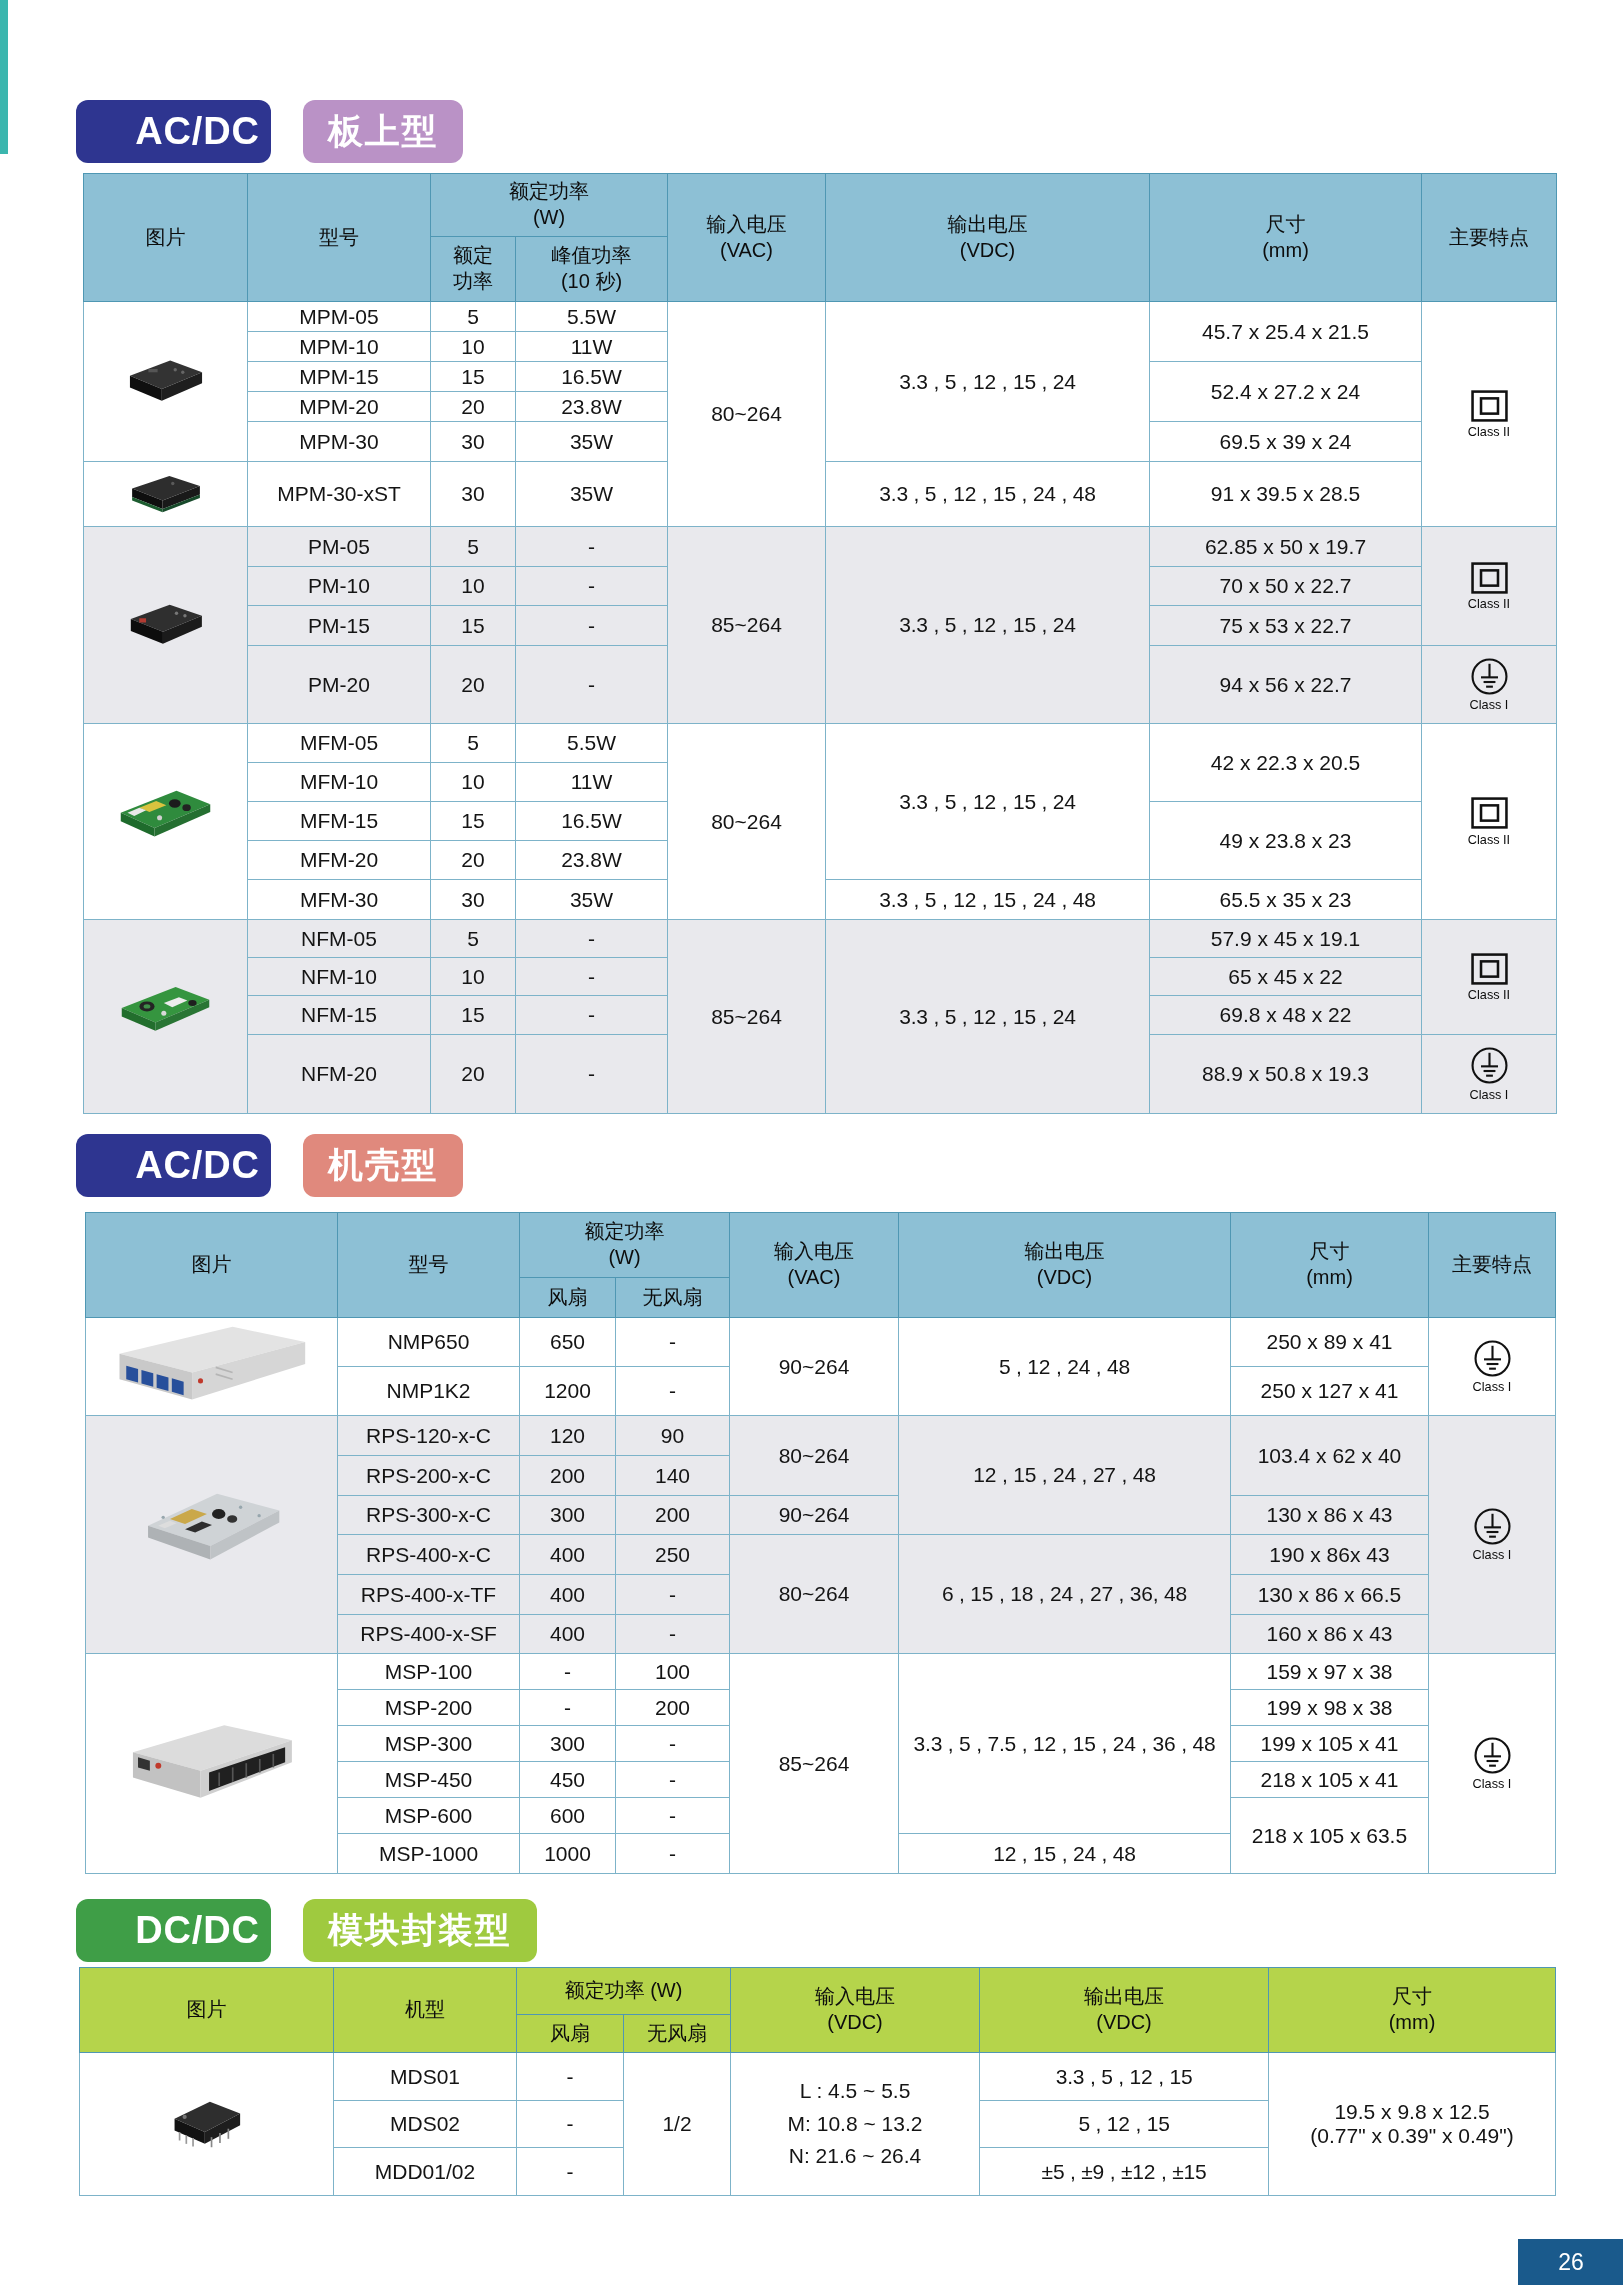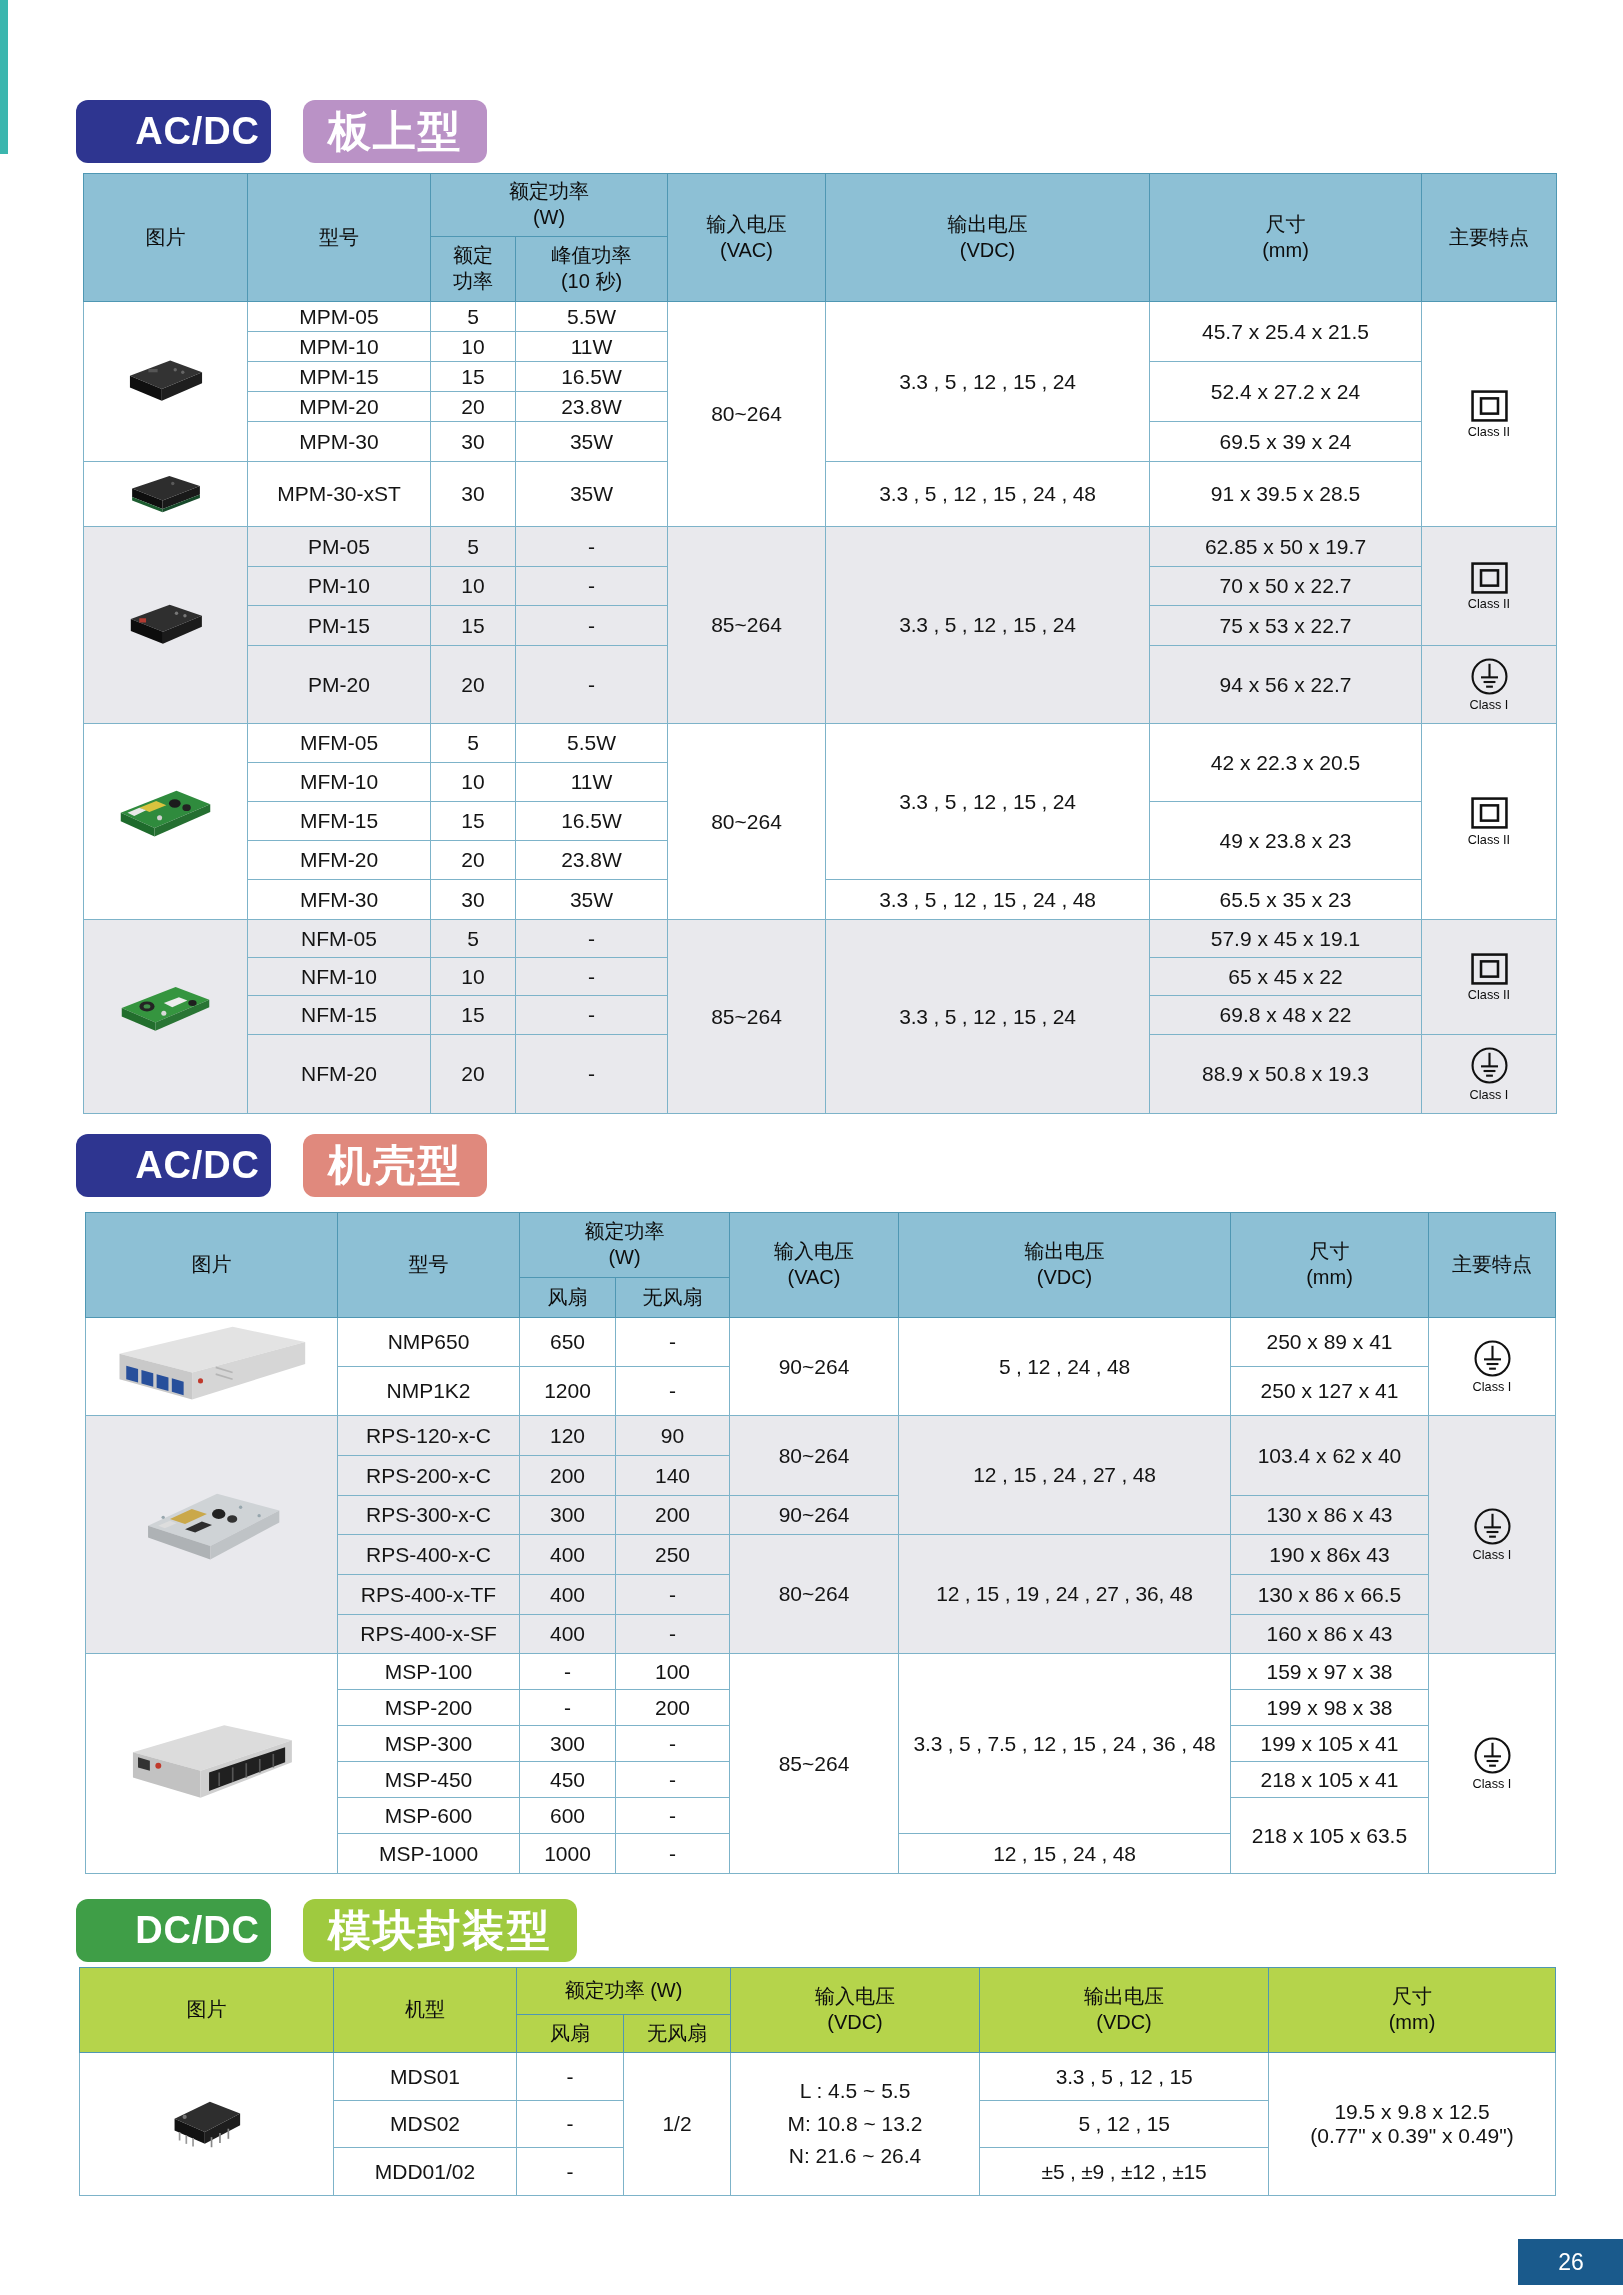--- a/index.html
+++ b/index.html
@@ -11,21 +11,21 @@
   }
   html,body{margin:0;padding:0;background:#fff;}
   .page{position:relative;width:1623px;height:2295px;background:#ffffff;overflow:hidden;
         font-family:"Liberation Sans","DejaVu Sans",sans-serif;color:#141414;}
   .corner-mark{position:absolute;left:0;top:0;width:7.6px;height:154px;background:var(--edge-mark);}
   .badge-row{position:absolute;left:76px;display:flex;gap:32px;}
   .r1{top:100px}.r2{top:1134px}.r3{top:1899px}
   .badge{height:63px;border-radius:12px;color:#fff;font-weight:700;
          display:flex;align-items:center;justify-content:center;}
   .badge.type{width:147px;font-size:38px;letter-spacing:0.8px;padding-left:48px;}
-  .badge.cat{font-size:43px;padding:0 25px;letter-spacing:1.7px;}
+  .badge.cat{font-size:35px;padding:0 25px;letter-spacing:1.7px;}
   .b-acdc{background:var(--type-acdc)} .b-dcdc{background:var(--type-dcdc)}
   .b-board{background:var(--cat-board)} .b-enclosed{background:var(--cat-enclosed)}
   .b-module{background:var(--cat-module)}
   table.cat{position:absolute;border-collapse:collapse;table-layout:fixed;background:#fff;
             border:1.7px solid var(--border);}
   table.cat th{border:1.3px solid var(--border);font-weight:400;font-size:20px;line-height:1.28;
             white-space:pre-line;text-align:center;vertical-align:middle;padding:0;color:#0d0d0d;}
   .t-blue th{background:var(--header-blue)}
   .t-green th{background:var(--header-green)}
   th.sm{font-size:18.6px}
@@ -395,21 +395,21 @@
             <td class="g">300</td>
             <td class="g">200</td>
             <td class="g">90~264</td>
             <td class="g">130 x 86 x 43</td>
           </tr>
           <tr style="height: 40px;">
             <td class="g model">RPS-400-x-C</td>
             <td class="g">400</td>
             <td class="g">250</td>
             <td rowspan="3" class="g">80~264</td>
-            <td rowspan="3" class="g out">12 , 15 , 19 , 24 , 27 , 36, 48</td>
+            <td rowspan="3" class="g out">6 , 15 , 18 , 24 , 27 , 36, 48</td>
             <td class="g">190 x 86x 43</td>
           </tr>
           <tr style="height: 40px;">
             <td class="g model">RPS-400-x-TF</td>
             <td class="g">400</td>
             <td class="g">-</td>
             <td class="g">130 x 86 x 66.5</td>
           </tr>
           <tr style="height: 39px;">
             <td class="g model">RPS-400-x-SF</td>

